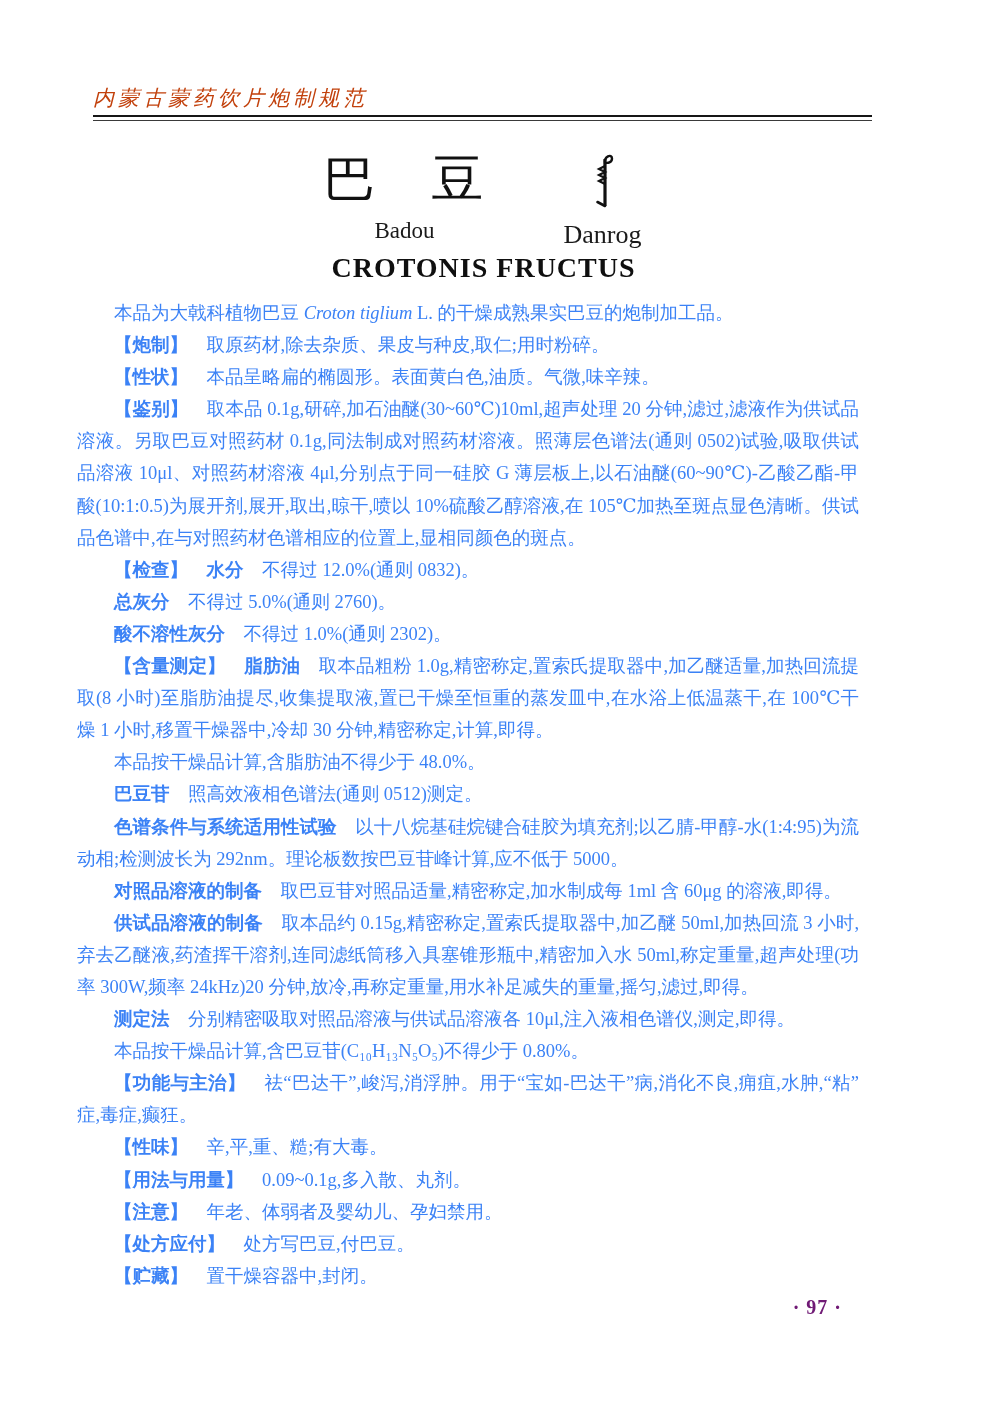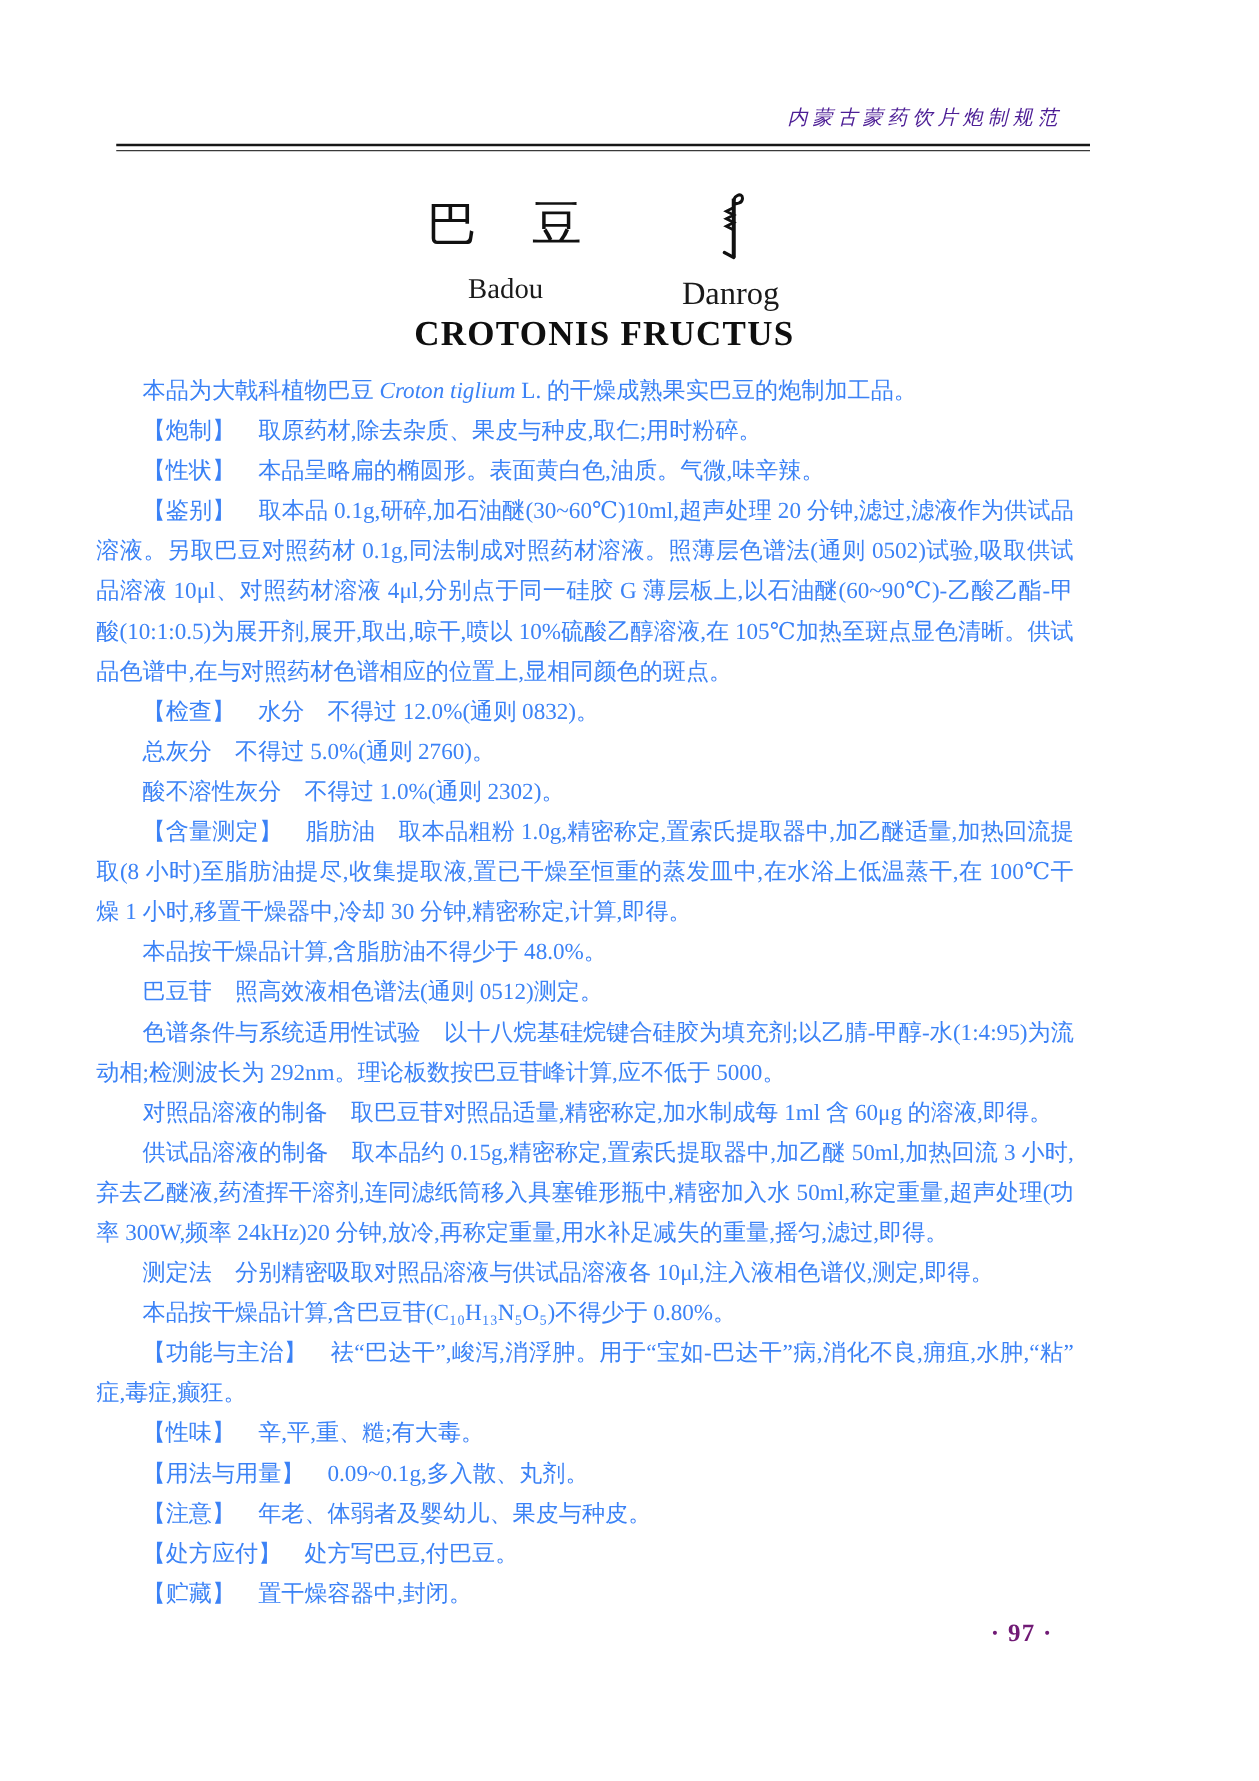--- a/index.html
+++ b/index.html
@@ -13,25 +13,24 @@
     height: 1425px;
     font-family: "Liberation Serif", "DejaVu Serif", serif;
     color: #141414;
     overflow: hidden;
   }
   .running-head {
     position: absolute;
     top: 84px;
     left: 93px;
     width: 757px;
-    text-align: right;
     font-style: italic;
-    font-size: 16px;
+    font-size: 21px;
     letter-spacing: 4px;
-    color: #4c1d95;
+    color: #c2410c;
     font-family: "Liberation Serif", "DejaVu Serif", serif;
   }
   .head-rule {
     position: absolute;
     top: 115px;
     left: 93px;
     width: 779px;
     height: 3px;
     border-top: 2px solid #161616;
     border-bottom: 1px solid #3a3a3a;
@@ -48,21 +47,21 @@
     justify-content: center;
     align-items: flex-start;
     gap: 78px;
   }
   .title-col {
     display: flex;
     flex-direction: column;
     align-items: center;
   }
   .title-cn {
-    font-size: 40px;
+    font-size: 52px;
     line-height: 56px;
     letter-spacing: 2px;
     color: #111;
     white-space: nowrap;
   }
   .title-pinyin {
     margin-top: 10px;
     font-size: 23px;
     font-family: Liberation Serif, serif;
     color: #1a1a1a;
@@ -99,21 +98,21 @@
     font-size: 18.5px;
     line-height: 32.1px;
     text-align: justify;
     color: #3b82f6;
   }
   .body-copy p {
     margin: 0;
     text-indent: 2em;
   }
   .body-copy b {
-    font-weight: 400;
+    font-weight: 700;
   }
   .body-copy em {
     font-style: italic;
   }
   .page-number {
     position: absolute;
     top: 1296px;
     left: 93px;
     width: 779px;
     text-align: right;
@@ -185,21 +184,21 @@
   <p><b>测定法</b><span>　分别精密吸取对照品溶液与供试品溶液各 10μl,注入液相色谱仪,测定,即得。</span></p>
 
   <p><span>本品按干燥品计算,含巴豆苷(C₁₀H₁₃N₅O₅)不得少于 0.80%。</span></p>
 
   <p><b>【功能与主治】</b><span>　祛“巴达干”,峻泻,消浮肿。用于“宝如-巴达干”病,消化不良,痈疽,水肿,“粘”症,毒症,癫狂。</span></p>
 
   <p><b>【性味】</b><span>　辛,平,重、糙;有大毒。</span></p>
 
   <p><b>【用法与用量】</b><span>　0.09~0.1g,多入散、丸剂。</span></p>
 
-  <p><b>【注意】</b><span>　年老、体弱者及婴幼儿、果皮与种皮。</span></p>
+  <p><b>【注意】</b><span>　年老、体弱者及婴幼儿、孕妇禁用。</span></p>
 
   <p><b>【处方应付】</b><span>　处方写巴豆,付巴豆。</span></p>
 
   <p><b>【贮藏】</b><span>　置干燥容器中,封闭。</span></p>
 
 </main>
 
 <div class="page-number">· 97 ·</div>
 
 </body></html>

